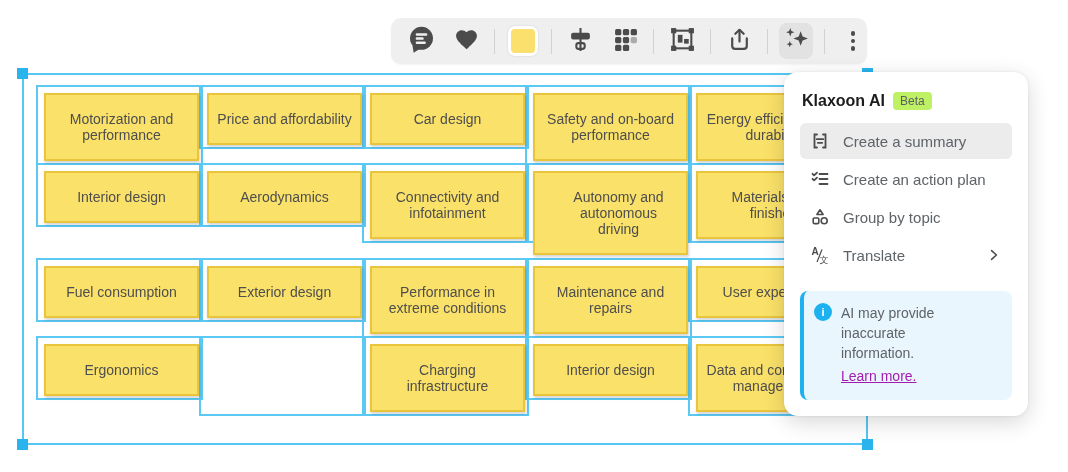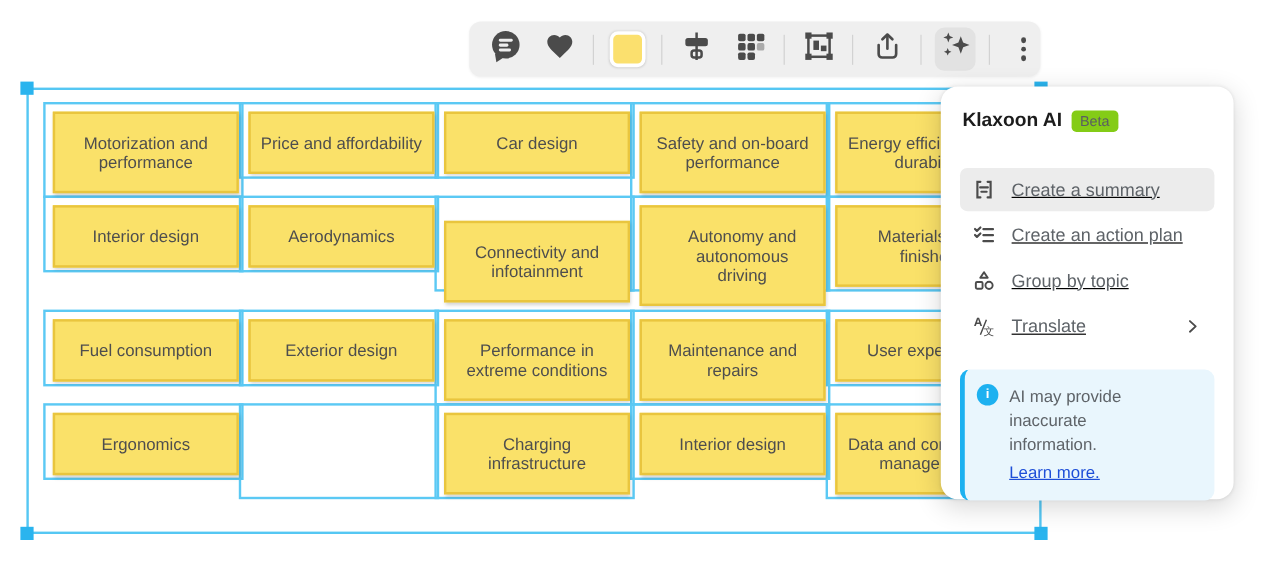--- a/index.html
+++ b/index.html
@@ -33,36 +33,36 @@
     border-radius:7px; box-shadow:0 0 2px rgba(0,0,0,.15); }
   .kebab { display:flex; flex-direction:column; gap:3px; align-items:center; }
   .kebab i { width:4.5px; height:4.5px; border-radius:50%; background:#4b4b4b; display:block; }
 
   
   .panel { position:absolute; left:784px; top:72px; width:244px; height:344px;
     background:#fff; border-radius:14px; z-index:10; padding:20px 16px 16px 16px;
     box-shadow:0 6px 22px rgba(0,0,0,.16), 0 0 3px rgba(0,0,0,.08); }
   .panel-head { display:flex; align-items:center; gap:8px; padding-left:2px; }
   .panel-title { font-size:16px; font-weight:700; color:#1c1c1c; }
-  .badge { background:#84cc16; color:#5a5e62; font-size:12px; padding:2px 7px;
+  .badge { background:#bef264; color:#5a5e62; font-size:12px; padding:2px 7px;
     border-radius:4px; }
-  .menu { margin-top:30px;text-decoration:underline; }
+  .menu { margin-top:13px; }
   .menu-item { display:flex; align-items:center; gap:13px; height:36px;
     border-radius:6px; padding:0 10px; margin-bottom:2px; cursor:pointer;
     color:#5e6368; font-size:15px; }
   .menu-item.highlight { background:#ececec; }
   .menu-item .grow { flex:1; }
   .mi-icon { width:20px; height:20px; flex:0 0 auto; display:flex; }
   .notice { margin-top:18px; background:#e9f6fd; border-left:4px solid #1db1f0;
     border-radius:8px; padding:12px 10px 14px 10px; display:flex; gap:9px; }
   .info-dot { width:18px; height:18px; border-radius:50%; background:#1db1f0;
     color:#fff; font-size:11px; font-weight:700; display:flex; align-items:center;
     justify-content:center; flex:0 0 auto; font-style:normal; }
   .notice-text { color:#5e6368; font-size:14px; line-height:20px; max-width:112px; }
-  .learn-more { display:inline-block; margin-top:3px; color:#1d4ed8;
+  .learn-more { display:inline-block; margin-top:3px; color:#a21caf;
     text-decoration:underline; cursor:pointer; }
 </style>
 </head>
 <body>
 
 <div class="stage">
 
   <div id="board">
     <div class="outer-sel">
       <span class="handle h-tl"></span>
@@ -77,21 +77,21 @@
       <div class="note" style="left: 370px; top: 93px; text-align: center;">Car design</div>
       <div class="selbox" style="left: 362px; top: 85px; width: 167px; height: 64px;"></div>
       <div class="note" style="left: 533px; top: 93px;">Safety and on-board performance</div>
       <div class="selbox" style="left: 525px; top: 85px; width: 167px; height: 80px;"></div>
       <div class="note" style="left: 696px; top: 93px;">Energy efficiency and durability</div>
       <div class="selbox" style="left: 688px; top: 85px; width: 167px; height: 80px;"></div>
       <div class="note" style="left: 44px; top: 171px;">Interior design</div>
       <div class="selbox" style="left: 36px; top: 163px; width: 167px; height: 64px;"></div>
       <div class="note" style="left: 207px; top: 171px;">Aerodynamics</div>
       <div class="selbox" style="left: 199px; top: 163px; width: 167px; height: 64px;"></div>
-      <div class="note" style="left: 370px; top: 171px; margin-top: 13px;">Connectivity and infotainment</div>
+      <div class="note" style="left: 370px; top: 171px;">Connectivity and infotainment</div>
       <div class="selbox" style="left: 362px; top: 163px; width: 167px; height: 80px;"></div>
       <div class="note" style="left: 533px; top: 171px; padding-left: 24px;">Autonomy and autonomous driving</div>
       <div class="selbox" style="left: 525px; top: 163px; width: 167px; height: 80px;"></div>
       <div class="note" style="left: 696px; top: 171px;">Materials and finishes</div>
       <div class="selbox" style="left: 688px; top: 163px; width: 167px; height: 80px;"></div>
       <div class="note" style="left: 44px; top: 266px;">Fuel consumption</div>
       <div class="selbox" style="left: 36px; top: 258px; width: 167px; height: 64px;"></div>
       <div class="note" style="left: 207px; top: 266px;">Exterior design</div>
       <div class="selbox" style="left: 199px; top: 258px; width: 167px; height: 64px;"></div>
       <div class="note" style="left: 370px; top: 266px;">Performance in extreme conditions</div>

